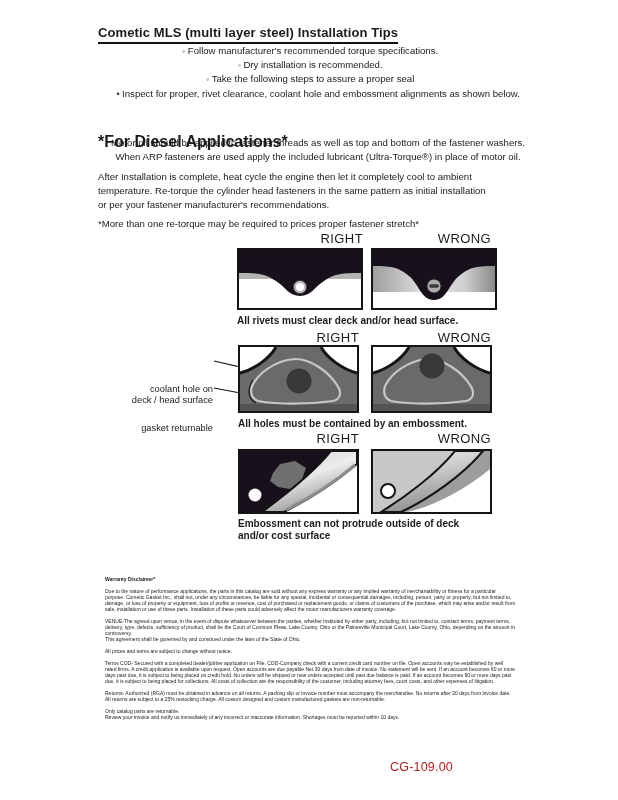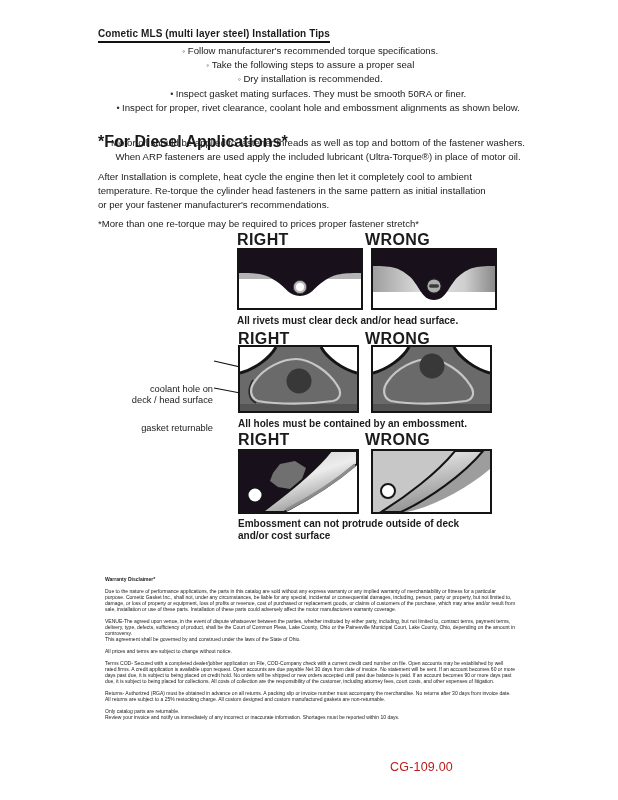--- a/index.html
+++ b/index.html
@@ -1,48 +1,47 @@
 <!DOCTYPE html>
 <html><head>
 <meta charset="utf-8">
 <style>
   html,body{margin:0;padding:0;background:#ffffff;}
   .page{position:relative;width:618px;height:800px;background:#ffffff;overflow:hidden;
         font-family:"Liberation Sans", sans-serif;color:#1b1b1b;}
   .abs{position:absolute;}
-  .title{font-size:10px;font-weight:bold;border-bottom:2px solid #111;padding-bottom:2px;letter-spacing:.1px;}
+  .title{font-size:13px;font-weight:bold;border-bottom:2px solid #111;padding-bottom:2px;letter-spacing:.1px;}
   .body-txt{font-size:9.6px;line-height:14px;white-space:pre-line;}
   .bullet{font-size:9.6px;line-height:13.2px;}
   .bullet .m{display:inline-block;width:8px;font-size:8.5px;color:#333;}
   .sub .m{font-size:9px;}
   .sec-head{font-size:16px;font-weight:bold;margin-top:15px;}
-  .rw-head{font-size:16px;font-weight:700;letter-spacing:.4px;text-align:left;}
+  .rw-head{font-size:13px;font-weight:400;letter-spacing:.4px;text-align:right;}
   .caption{font-size:10px;font-weight:bold;line-height:11.5px;white-space:pre-line;}
   .frame{position:absolute;border:2px solid #141414;background:#fff;box-sizing:border-box;}
   .frame svg{display:block;}
   .dlabel{font-size:9.3px;line-height:11px;text-align:right;white-space:pre-line;margin-top:40px;}
   .disc{width:548px;font-size:6.7px;line-height:8.2px;transform:scale(0.75);transform-origin:0 0;color:#222;}
   .disc p{margin:0 0 7.5px 0;white-space:pre-line;}
   .disc .dh{font-weight:bold;margin-bottom:8px;}
   .footer-code{font-size:12.5px;color:#b91c1c;letter-spacing:.2px;}
 </style>
 </head>
 <body>
 
 <div class="page">
 
   <div class="abs" style="left:98px;top:23px;">
     <span class="title">Cometic MLS (multi layer steel) Installation Tips</span>
   </div>
 
   <div class="abs" style="left:89px;top:44px;width:440px;text-align:center;">
     <div class="bullet"><span class="m">◦</span><span>Follow manufacturer's recommended torque specifications.</span></div>
+    <div class="bullet"><span class="m">◦</span><span>Dry installation is recommended.</span></div>
     <div class="bullet"><span class="m">◦</span><span>Take the following steps to assure a proper seal</span></div>
-    <div class="bullet"><span class="m">◦</span><span>Dry installation is recommended.</span></div>
-    <div class="bullet sub" style="padding-left:16px;"><span class="m">•</span><span>Inspect gasket mating surfaces.  They must be smooth 50RA or finer.</span></div>
     <div class="bullet sub" style="padding-left:16px;"><span class="m">•</span><span>Inspect for proper, rivet clearance, coolant hole and embossment alignments as shown below.</span></div>
   </div>
 
   <div class="abs sec-head" style="left:98px;top:118px;">*For Diesel Applications*</div>
   <div class="abs body-txt" style="left:98px;top:136px;width:440px;text-align:center;">Motor oil should be applied to fastener threads as well as top and bottom of the fastener washers.
 When ARP fasteners are used apply the included lubricant (Ultra-Torque®) in place of motor oil.</div>
   <div class="abs body-txt" style="left:98px;top:170px;width:440px;">After Installation is complete, heat cycle the engine then let it completely cool to ambient
 temperature. Re-torque the cylinder head fasteners in the same pattern as initial installation
 or per your fastener manufacturer's recommendations.</div>
   <div class="abs body-txt" style="left:98px;top:217px;width:440px;">*More than one re-torque may be required to prices proper fastener stretch*</div>

